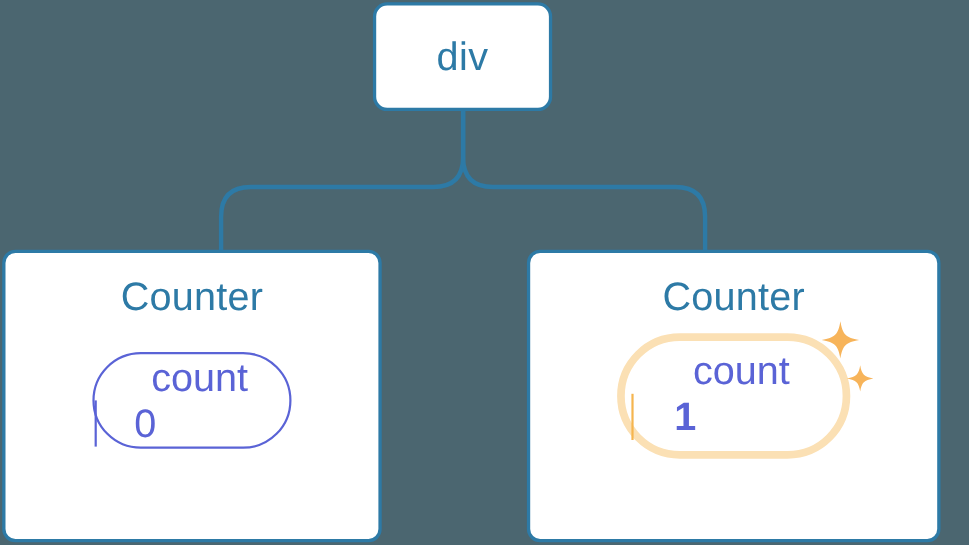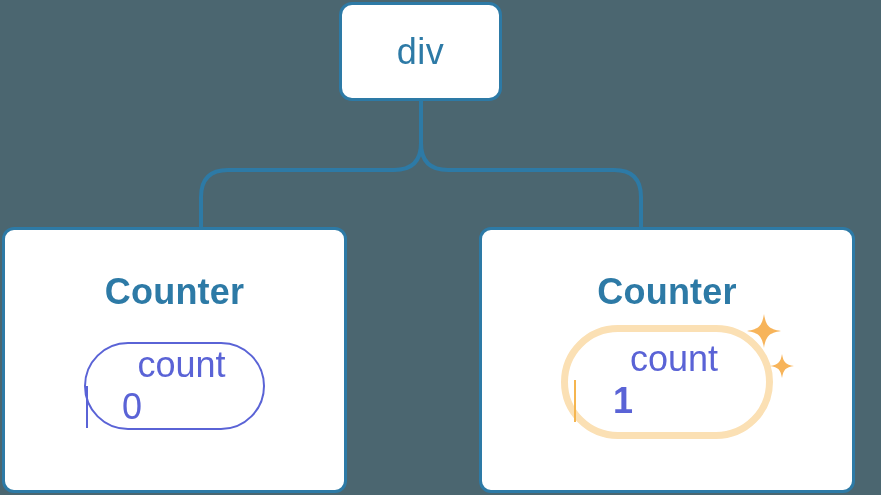--- a/index.html
+++ b/index.html
@@ -73,23 +73,23 @@
   }
   #node-counter-right {
     left: 479px;
     top: 227px;
     width: 376px;
     height: 266px;
   }
   .counter-title {
     color: #2d7aa6;
     font-size: 36px;
-    font-weight: 700;
+    font-weight: 400;
     line-height: 1;
-    margin-top: 44px;
+    margin-top: 22px;
     letter-spacing: 0.2px;
   }
 
   
   .pill-wrap {
     position: relative;
     margin-top: 32px;
   }
   .pill {
     position: relative;

